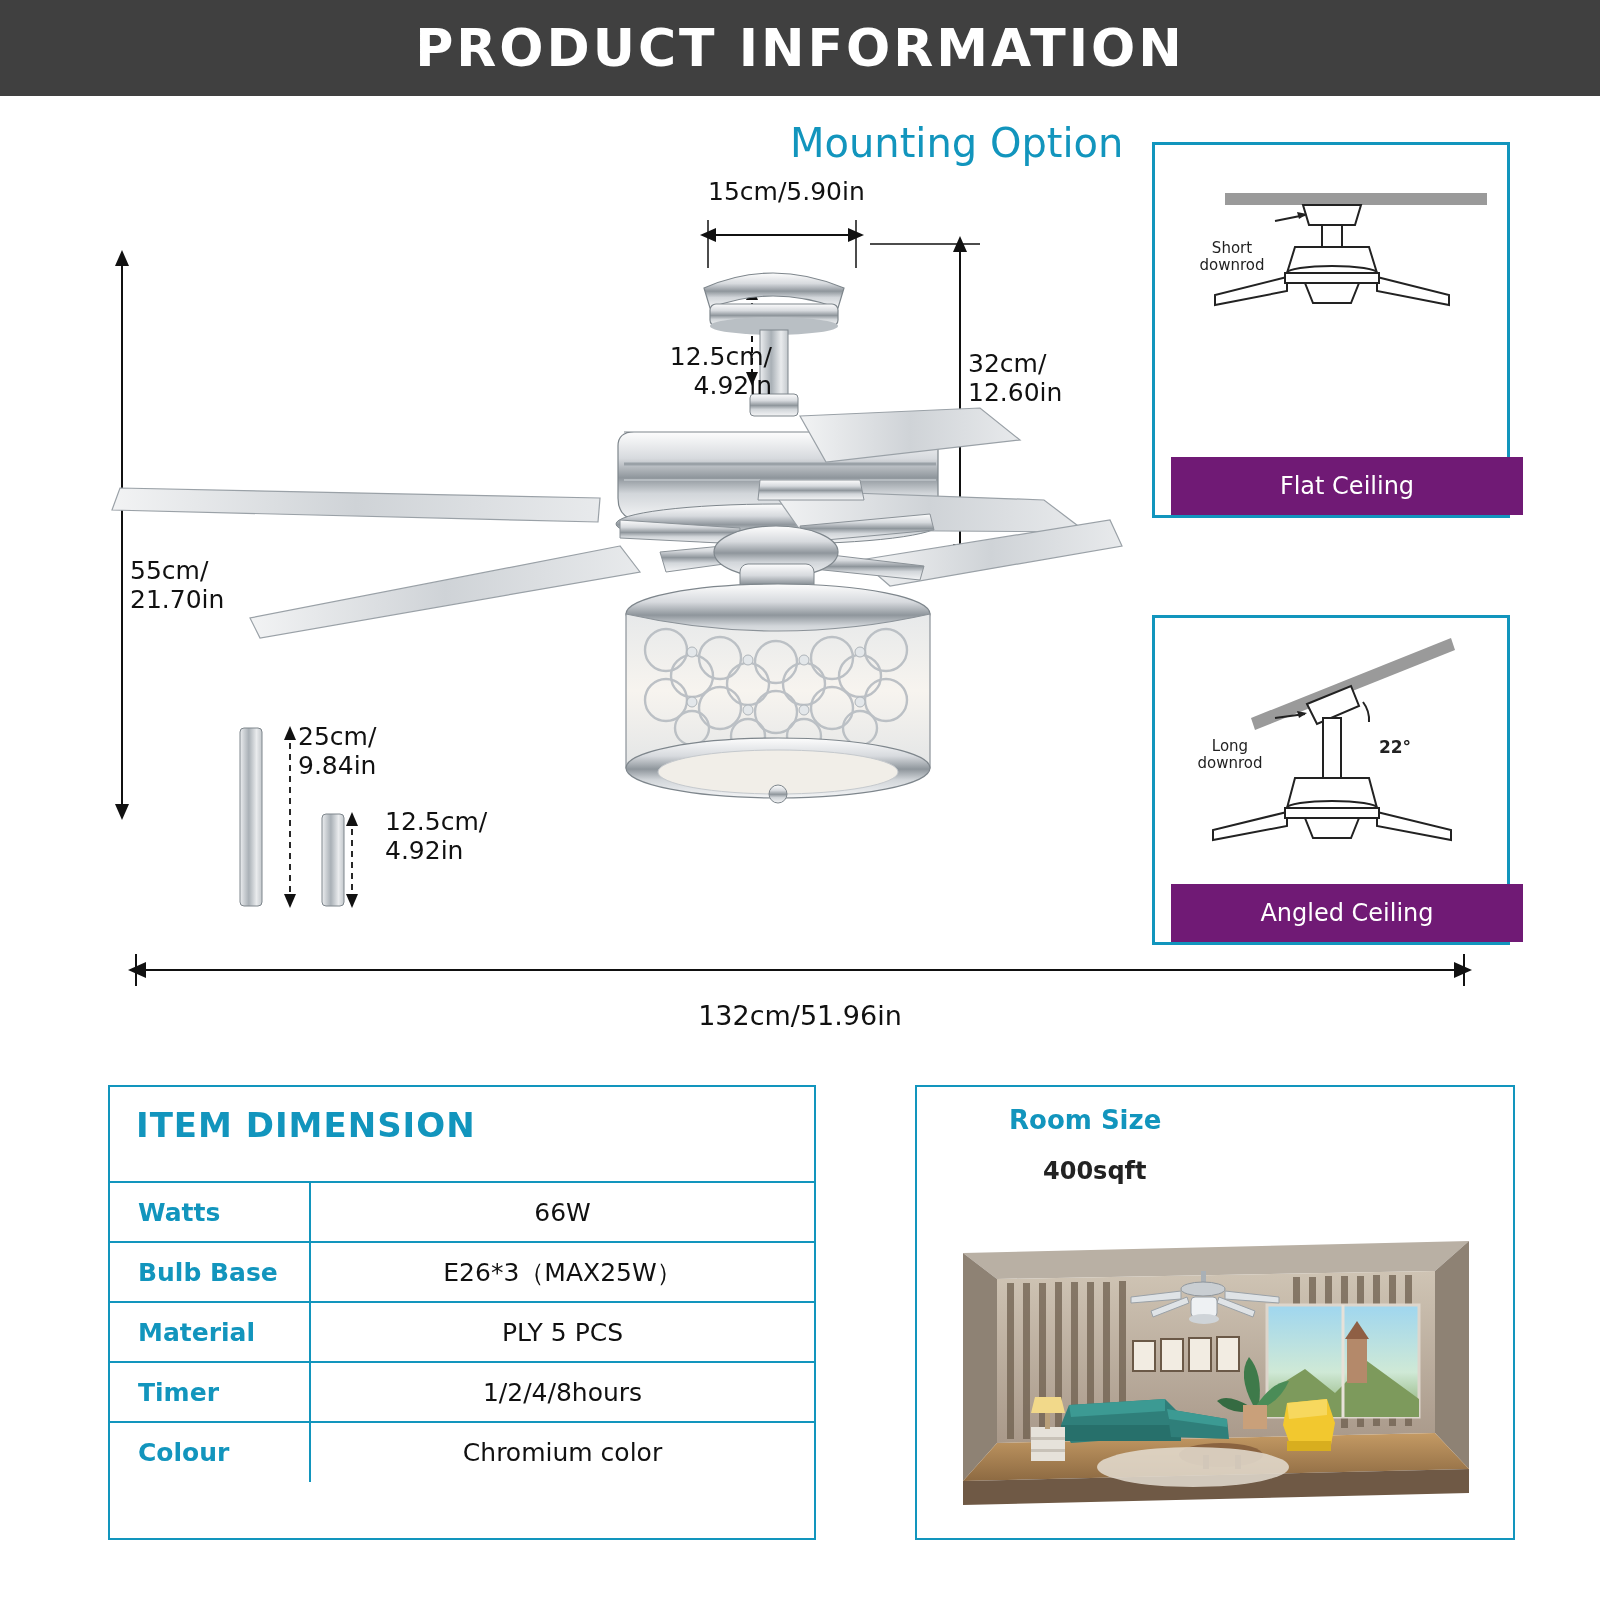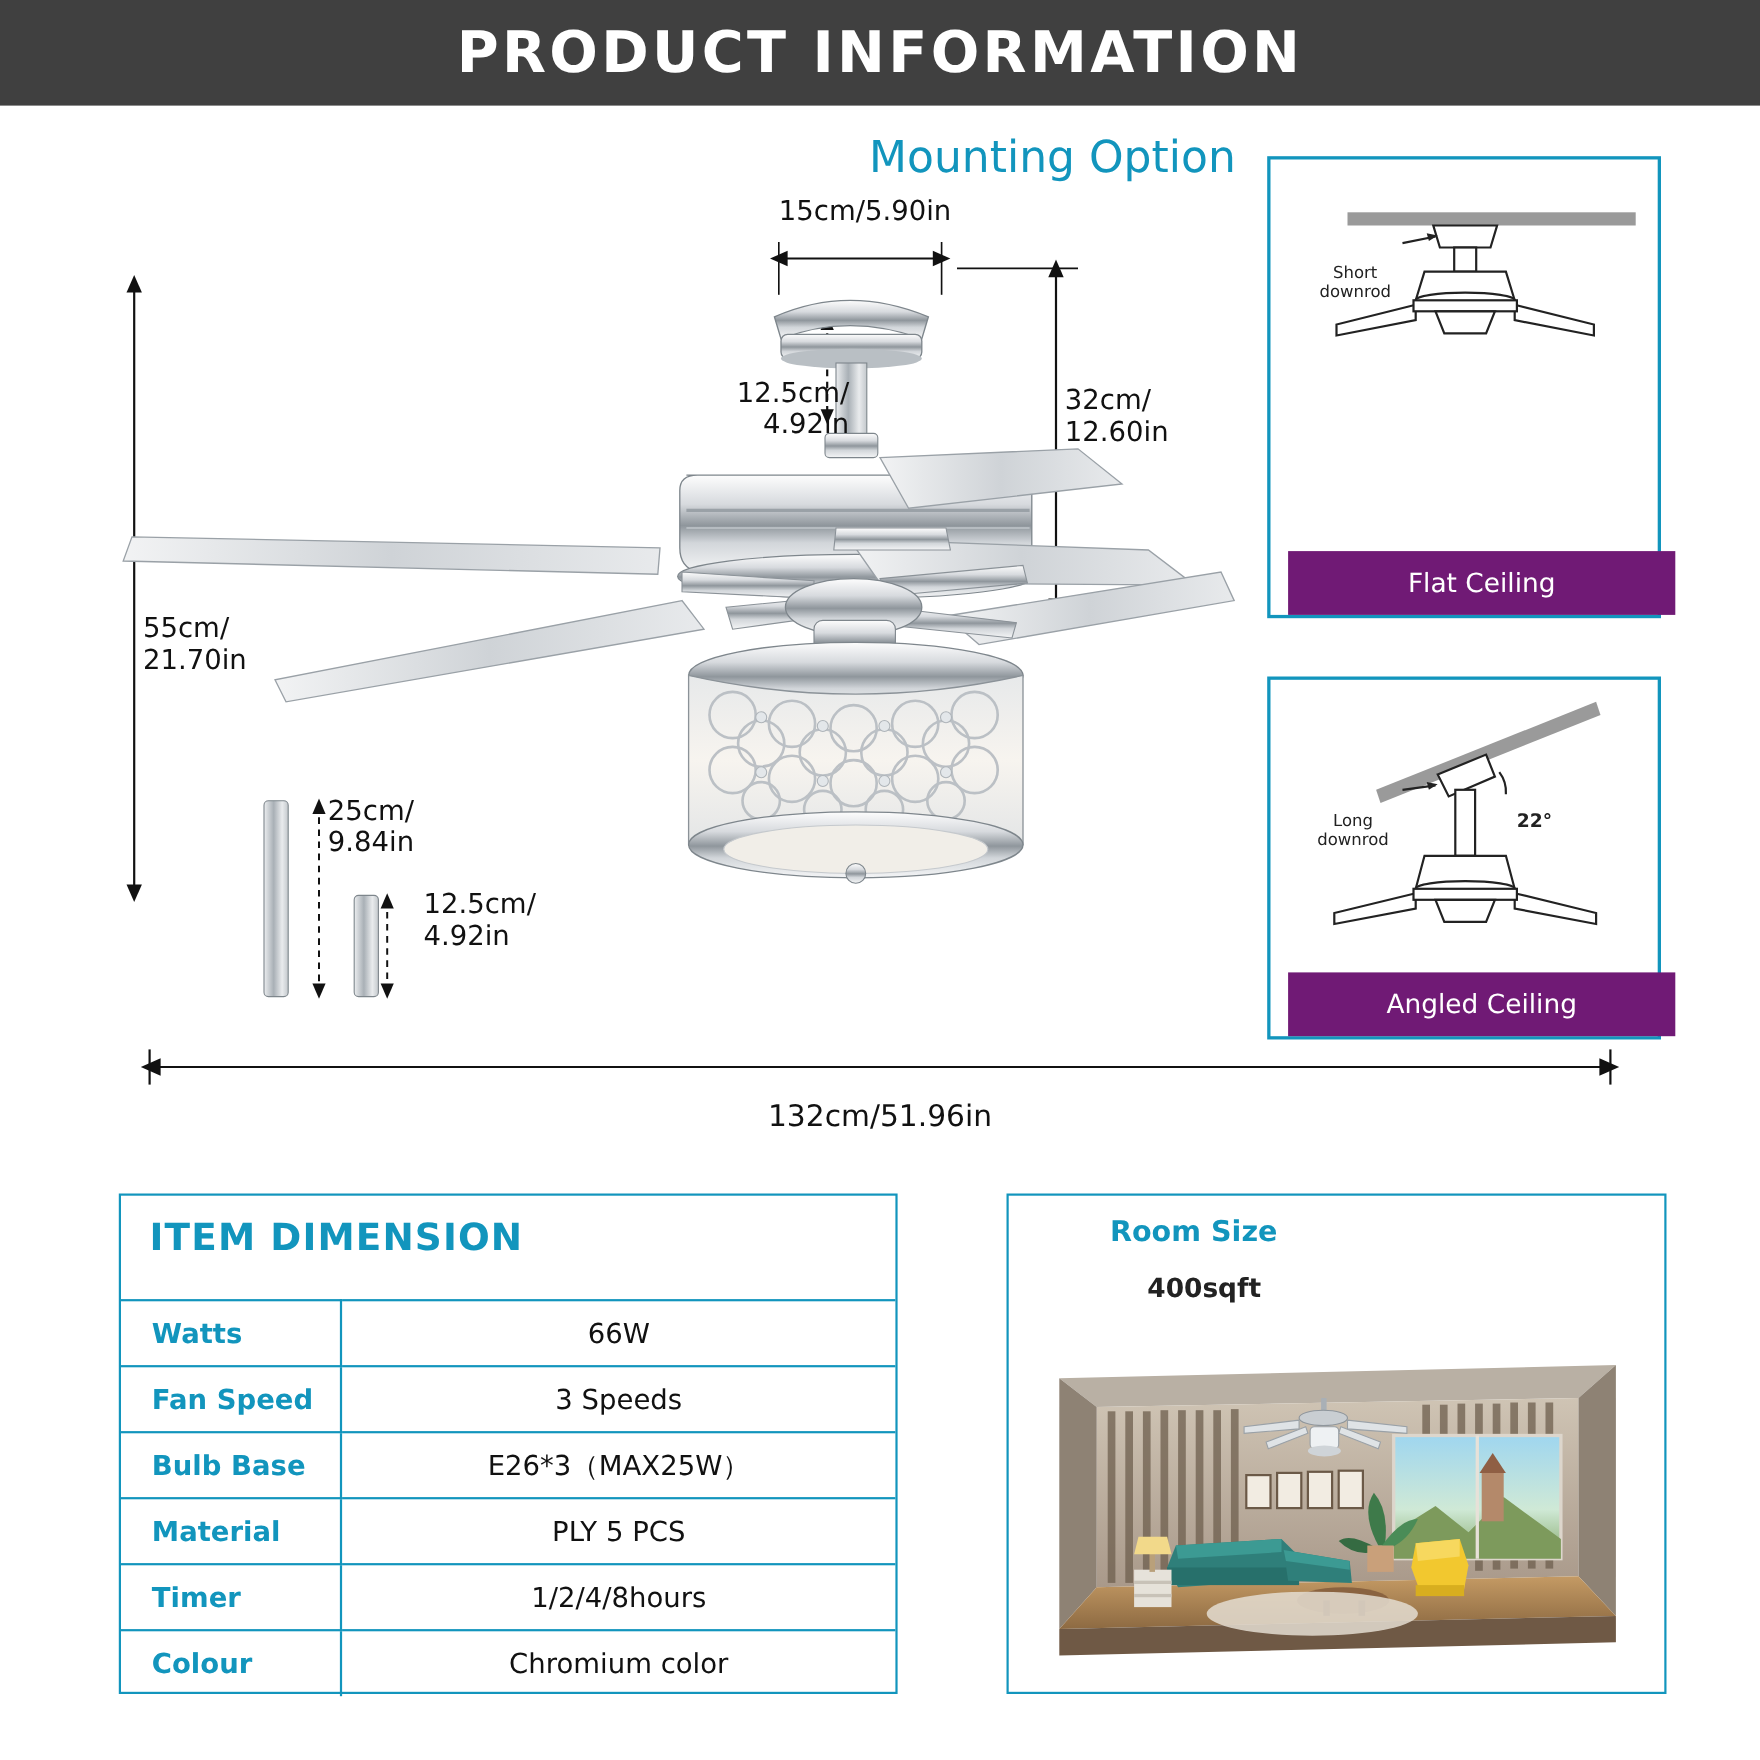--- a/index.html
+++ b/index.html
@@ -32,21 +32,21 @@
     font-size: 40px; color: #1295bd; font-weight: normal;
     font-family: "DejaVu Sans", sans-serif;
   }
 
   
   .mount-card {
     position: absolute;
     border: 3px solid #1295bd;
     background: #ffffff;
   }
-  .mount-card.flat { left: 1152px; top: 142px; width: 358px; height: 420px; }
+  .mount-card.flat { left: 1152px; top: 142px; width: 358px; height: 376px; }
   .mount-card.angled { left: 1152px; top: 615px; width: 358px; height: 330px; }
   .mount-card .caption {
     position: absolute; left: 16px; bottom: 0; width: 100%; height: 58px;
     background: #701a75; color: #fff;
     display: flex; align-items: center; justify-content: center;
     font-size: 24px;
   }
   .mount-card .art { position: absolute; left: 0; top: 0; width: 100%; height: 275px; }
   .mount-label {
     position: absolute;
@@ -353,24 +353,20 @@
 
 <div class="table-box">
   <div class="table-title">ITEM DIMENSION</div>
   <table class="spec">
     <tbody>
       <tr>
         <td class="k">Watts</td>
         <td class="v">66W</td>
       </tr>
       <tr>
-        <td class="k">Fan Speed</td>
-        <td class="v">3 Speeds</td>
-      </tr>
-      <tr>
         <td class="k">Bulb Base</td>
         <td class="v">E26*3（MAX25W）</td>
       </tr>
       <tr>
         <td class="k">Material</td>
         <td class="v">PLY 5 PCS</td>
       </tr>
       <tr>
         <td class="k">Timer</td>
         <td class="v">1/2/4/8hours</td>

